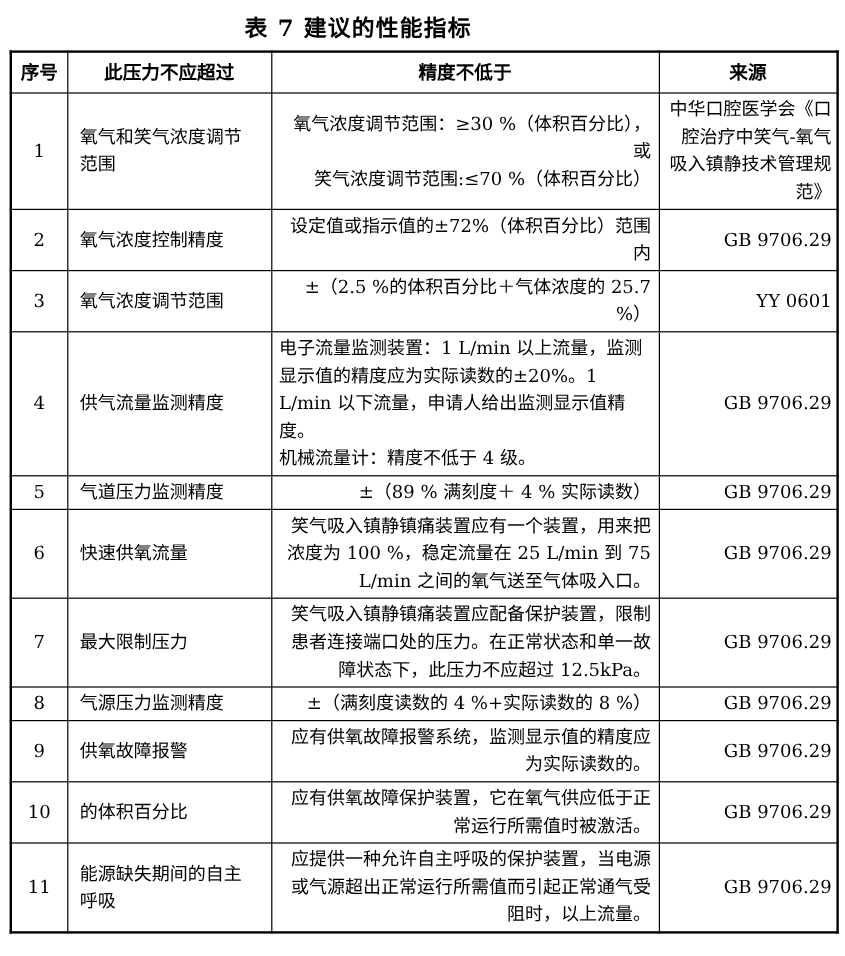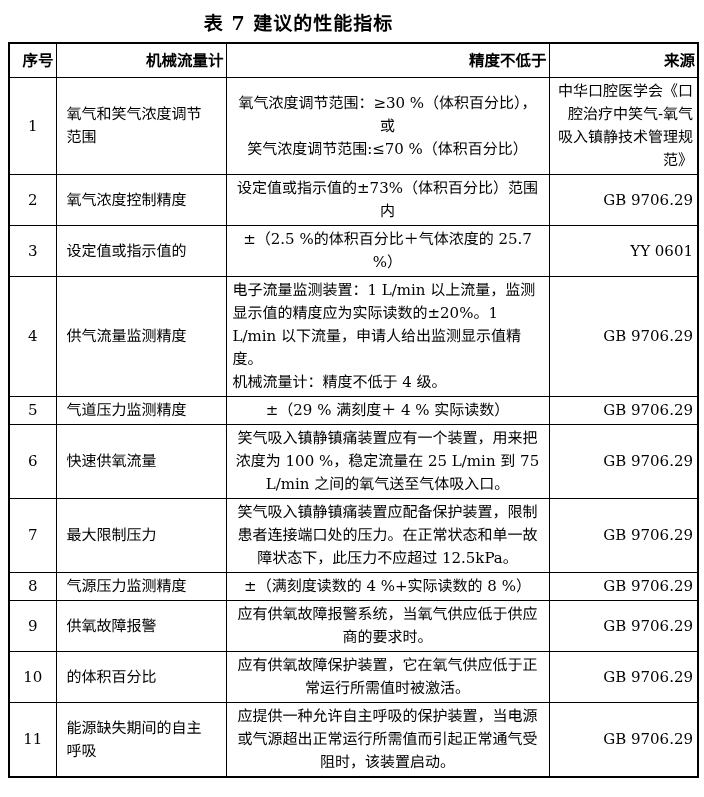--- a/index.html
+++ b/index.html
@@ -34,90 +34,90 @@
     border: 1px solid #000000;
     font-size: 15px;
     line-height: 23px;
     padding: 2px 6px;
     vertical-align: middle;
     box-sizing: border-box;
     word-break: break-word;
   }
   .perf-table th {
     font-weight: bold;
-    text-align: right;
+    text-align: center;
     font-size: 15.5px;
     padding: 5px 2px;
   }
   .col-no   { width: 47px;  }
   .col-name { width: 170px; }
   .col-ind  { width: 323px; }
   .col-src  { width: 149px; }
   td.c-no   { text-align: center; }
   td.c-name { text-align: left; padding: 2px 10px; }
-  td.c-ind  { white-space: pre-line; text-align: center; }
+  td.c-ind  { white-space: pre-line; text-align: right; }
   td.c-ind.align-left { text-align: left; }
   td.c-src  { text-align: right; padding: 2px 4px; }
 </style>
 </head>
 <body>
 
 <div class="page">
   <div class="doc-title">表 7 建议的性能指标</div>
 
   <table class="perf-table">
     <colgroup>
       <col class="col-no">
       <col class="col-name">
       <col class="col-ind">
       <col class="col-src">
     </colgroup>
     <thead>
       <tr>
         <th>序号</th>
-        <th>机械流量计</th>
+        <th>此压力不应超过</th>
         <th>精度不低于</th>
         <th>来源</th>
       </tr>
     </thead>
     <tbody>
   <tr>
     <td class="c-no">1</td>
     <td class="c-name">氧气和笑气浓度调节范围</td>
     <td class="c-ind">氧气浓度调节范围：≥30 %（体积百分比），或
 笑气浓度调节范围:≤70 %（体积百分比）</td>
     <td class="c-src">中华口腔医学会《口腔治疗中笑气-氧气吸入镇静技术管理规范》</td>
   </tr>
 
   <tr>
     <td class="c-no">2</td>
     <td class="c-name">氧气浓度控制精度</td>
-    <td class="c-ind">设定值或指示值的±73%（体积百分比）范围内</td>
+    <td class="c-ind">设定值或指示值的±72%（体积百分比）范围内</td>
     <td class="c-src">GB 9706.29</td>
   </tr>
 
   <tr>
     <td class="c-no">3</td>
-    <td class="c-name">设定值或指示值的</td>
+    <td class="c-name">氧气浓度调节范围</td>
     <td class="c-ind">±（2.5 %的体积百分比＋气体浓度的 25.7 %）</td>
     <td class="c-src">YY 0601</td>
   </tr>
 
   <tr>
     <td class="c-no">4</td>
     <td class="c-name">供气流量监测精度</td>
     <td class="c-ind align-left">电子流量监测装置：1 L/min 以上流量，监测显示值的精度应为实际读数的±20%。1 L/min 以下流量，申请人给出监测显示值精度。
 机械流量计：精度不低于 4 级。</td>
     <td class="c-src">GB 9706.29</td>
   </tr>
 
   <tr>
     <td class="c-no">5</td>
     <td class="c-name">气道压力监测精度</td>
-    <td class="c-ind">±（29 % 满刻度＋ 4 % 实际读数）</td>
+    <td class="c-ind">±（89 % 满刻度＋ 4 % 实际读数）</td>
     <td class="c-src">GB 9706.29</td>
   </tr>
 
   <tr>
     <td class="c-no">6</td>
     <td class="c-name">快速供氧流量</td>
     <td class="c-ind">笑气吸入镇静镇痛装置应有一个装置，用来把浓度为 100 %，稳定流量在 25 L/min 到 75 L/min 之间的氧气送至气体吸入口。</td>
     <td class="c-src">GB 9706.29</td>
   </tr>
 
@@ -131,32 +131,32 @@
   <tr>
     <td class="c-no">8</td>
     <td class="c-name">气源压力监测精度</td>
     <td class="c-ind">±（满刻度读数的 4 %+实际读数的 8 %）</td>
     <td class="c-src">GB 9706.29</td>
   </tr>
 
   <tr>
     <td class="c-no">9</td>
     <td class="c-name">供氧故障报警</td>
-    <td class="c-ind">应有供氧故障报警系统，当氧气供应低于供应商的要求时。</td>
+    <td class="c-ind">应有供氧故障报警系统，监测显示值的精度应为实际读数的。</td>
     <td class="c-src">GB 9706.29</td>
   </tr>
 
   <tr>
     <td class="c-no">10</td>
     <td class="c-name">的体积百分比</td>
     <td class="c-ind">应有供氧故障保护装置，它在氧气供应低于正常运行所需值时被激活。</td>
     <td class="c-src">GB 9706.29</td>
   </tr>
 
   <tr>
     <td class="c-no">11</td>
     <td class="c-name">能源缺失期间的自主呼吸</td>
-    <td class="c-ind">应提供一种允许自主呼吸的保护装置，当电源或气源超出正常运行所需值而引起正常通气受阻时，该装置启动。</td>
+    <td class="c-ind">应提供一种允许自主呼吸的保护装置，当电源或气源超出正常运行所需值而引起正常通气受阻时，以上流量。</td>
     <td class="c-src">GB 9706.29</td>
   </tr>
 </tbody>
   </table>
 </div>
 
 </body></html>

